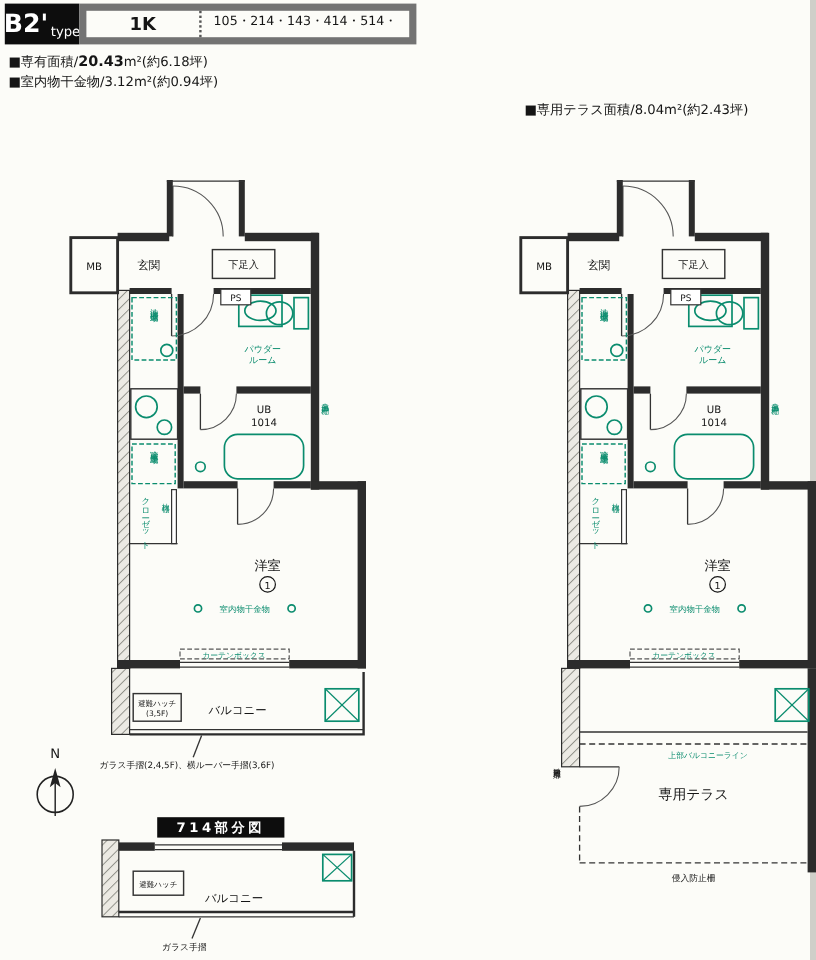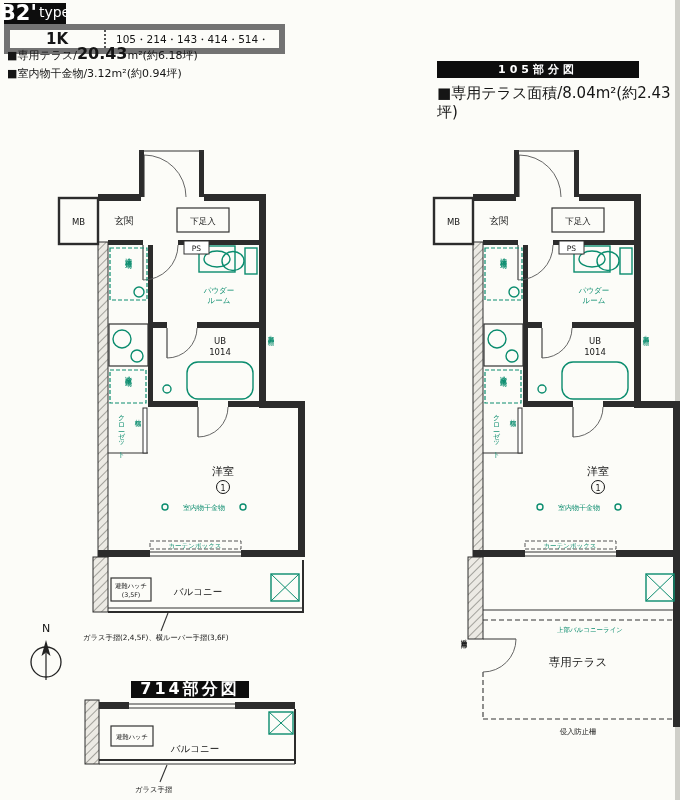--- a/index.html
+++ b/index.html
@@ -1,31 +1,31 @@
 <!DOCTYPE html>
 <html><head>
 <meta charset="utf-8">
 <style>
   html,body{margin:0;padding:0;background:#fff;}
   .sheet{position:relative;width:680px;height:800px;background:#fcfcf8;font-family:"DejaVu Sans","Liberation Sans",sans-serif;color:#151515;overflow:hidden;}
   .scan-edge{position:absolute;top:0;right:0;width:5px;height:100%;background:#cfcfc9;}
-  .hdr{position:absolute;left:4px;top:3px;display:flex;height:34px;flex-direction:column;}
+  .hdr{position:absolute;left:4px;top:3px;display:flex;height:34px;}
   .type-box{background:#0d0d0d;color:#fff;width:62px;display:flex;align-items:center;justify-content:center;gap:2px;}
   .type-name{font-size:21px;font-weight:bold;line-height:1;}
-  .type-suffix{font-size:14px;align-self:flex-end;margin-bottom:4px;}
+  .type-suffix{font-size:11px;align-self:flex-end;margin-bottom:4px;}
   .hdr-right{display:flex;border:6px solid #737373;}
   .layout-cell{width:94px;display:flex;align-items:center;justify-content:center;font-size:15px;font-weight:bold;}
   .units-cell{border-left:2px dotted #555;padding:2px 10px 0 10px;font-size:10.5px;line-height:1.4;white-space:nowrap;}
   .areas{position:absolute;left:7px;top:44px;}
   .area-line{font-size:11px;line-height:1.25;}
-  .area-line .big{font-size:16px;font-weight:600;}
+  .area-line .big{font-size:12px;font-weight:600;}
   .area-line + .area-line{margin-top:3px;}
   .sec105-bar{position:absolute;left:437px;top:61px;width:202px;height:17px;background:#0d0d0d;color:#fff;display:flex;align-items:center;justify-content:center;font-size:11px;font-weight:bold;letter-spacing:4px;}
-  .sec105-area{position:absolute;left:437px;top:84px;font-size:15px;}
-  .sec714-bar{position:absolute;left:131px;top:681px;width:118px;height:17px;background:#0d0d0d;color:#fff;display:flex;align-items:center;justify-content:center;font-size:16px;font-weight:bold;letter-spacing:3px;}
+  .sec105-area{position:absolute;left:437px;top:84px;font-size:11px;}
+  .sec714-bar{position:absolute;left:131px;top:681px;width:106px;height:17px;background:#0d0d0d;color:#fff;display:flex;align-items:center;justify-content:center;font-size:11px;font-weight:bold;letter-spacing:3px;}
   svg{position:absolute;overflow:visible;}
   svg text{font-family:"DejaVu Sans","Liberation Sans",sans-serif;fill:#151515;}
   .tg{fill:#0a8c6e;}
   .tm{text-anchor:middle;}
   .vt{writing-mode:vertical-rl;text-orientation:upright;letter-spacing:1px;}
   .wall{fill:#2c2c2c;}
   .thin{stroke:#333;stroke-width:1.1;fill:none;}
   .thick{stroke:#2c2c2c;stroke-width:2;fill:none;}
   .arc{stroke:#555;stroke-width:0.9;fill:none;}
   .boxthin{fill:none;stroke:#333;stroke-width:1.2;}
@@ -48,25 +48,24 @@
     </div>
     <div class="hdr-right">
       <div class="layout-cell">1K</div>
       <div class="units-cell">
         <div>105・214・143・414・514・</div>
       </div>
     </div>
   </div>
 
   <div class="areas">
-    <div class="area-line"><span>■専用テラス/</span><span class="big">20.43</span><span>m²(約6.18坪)</span></div>
+    <div class="area-line"><span>■専有面積/</span><span class="big">20.43</span><span>m²(約6.18坪)</span></div>
     <div class="area-line">■室内物干金物/3.12m²(約0.94坪)</div>
   </div>
 
-  <div class="sec105-bar">105部分図</div>
   <div class="sec105-area">■専用テラス面積/8.04m²(約2.43坪)</div>
 
   <svg style="left:53px;top:142px" width="280" height="505" viewBox="0 0 280 505">
     <defs>
       <pattern id="h1" width="6" height="6" patternUnits="userSpaceOnUse" patternTransform="rotate(45)">
         <rect width="6" height="6" fill="#eceae4"></rect>
         <line x1="0" y1="0" x2="0" y2="6" stroke="#8f8f88" stroke-width="1.6"></line>
       </pattern>
     </defs>
     <g>

